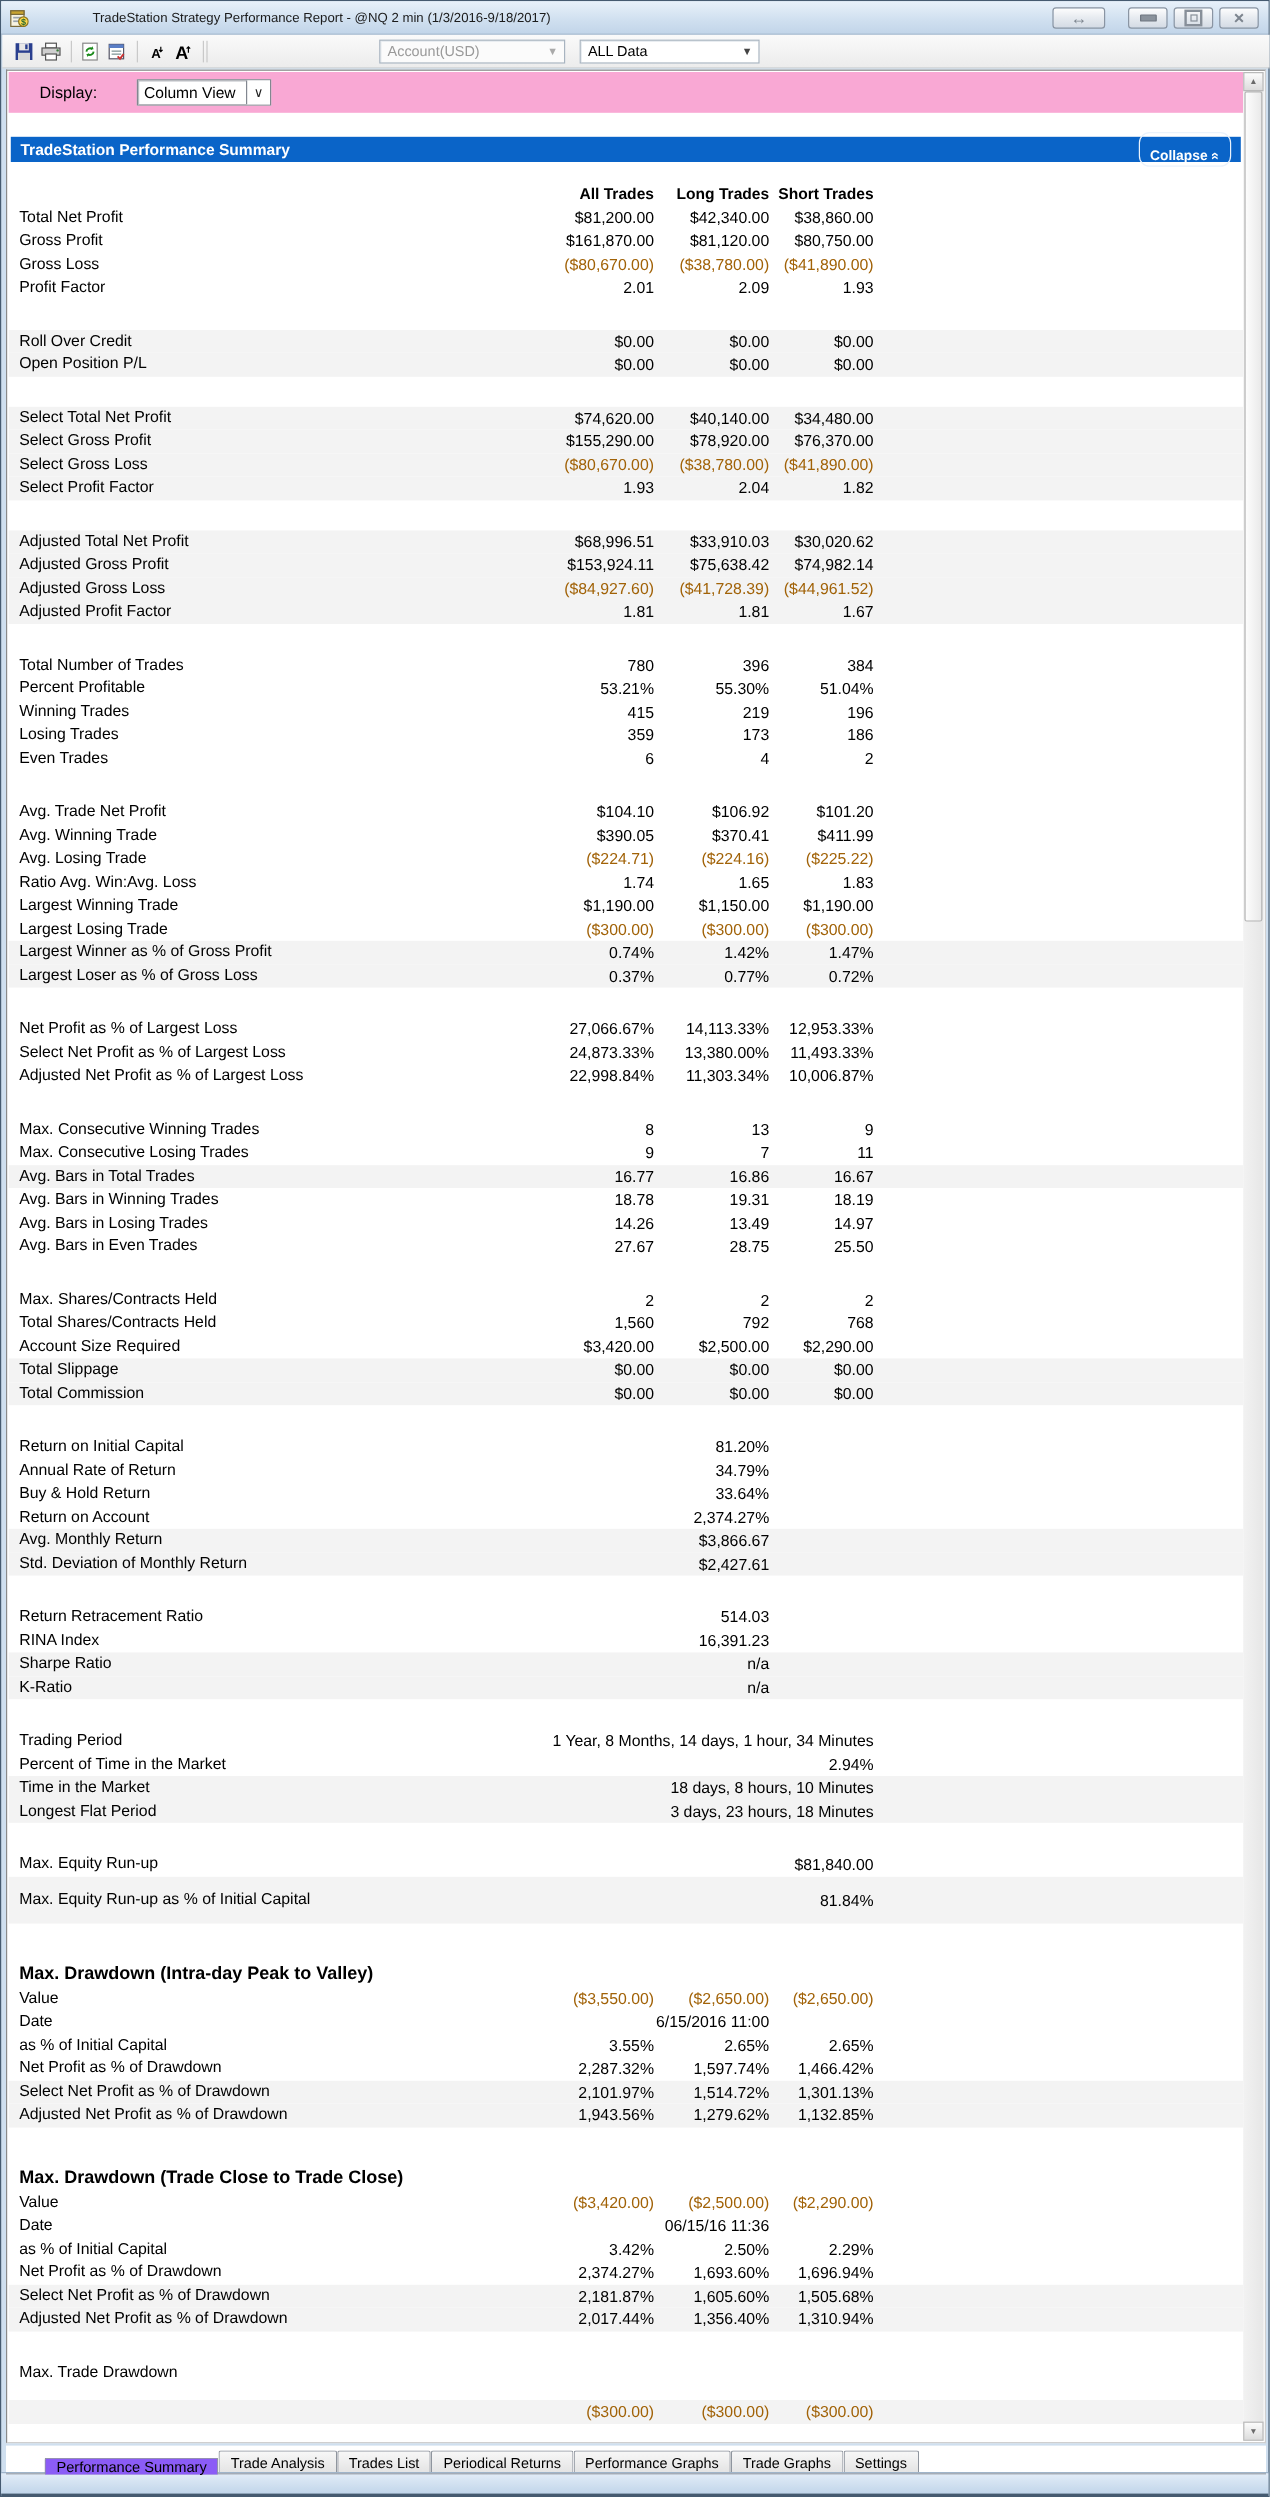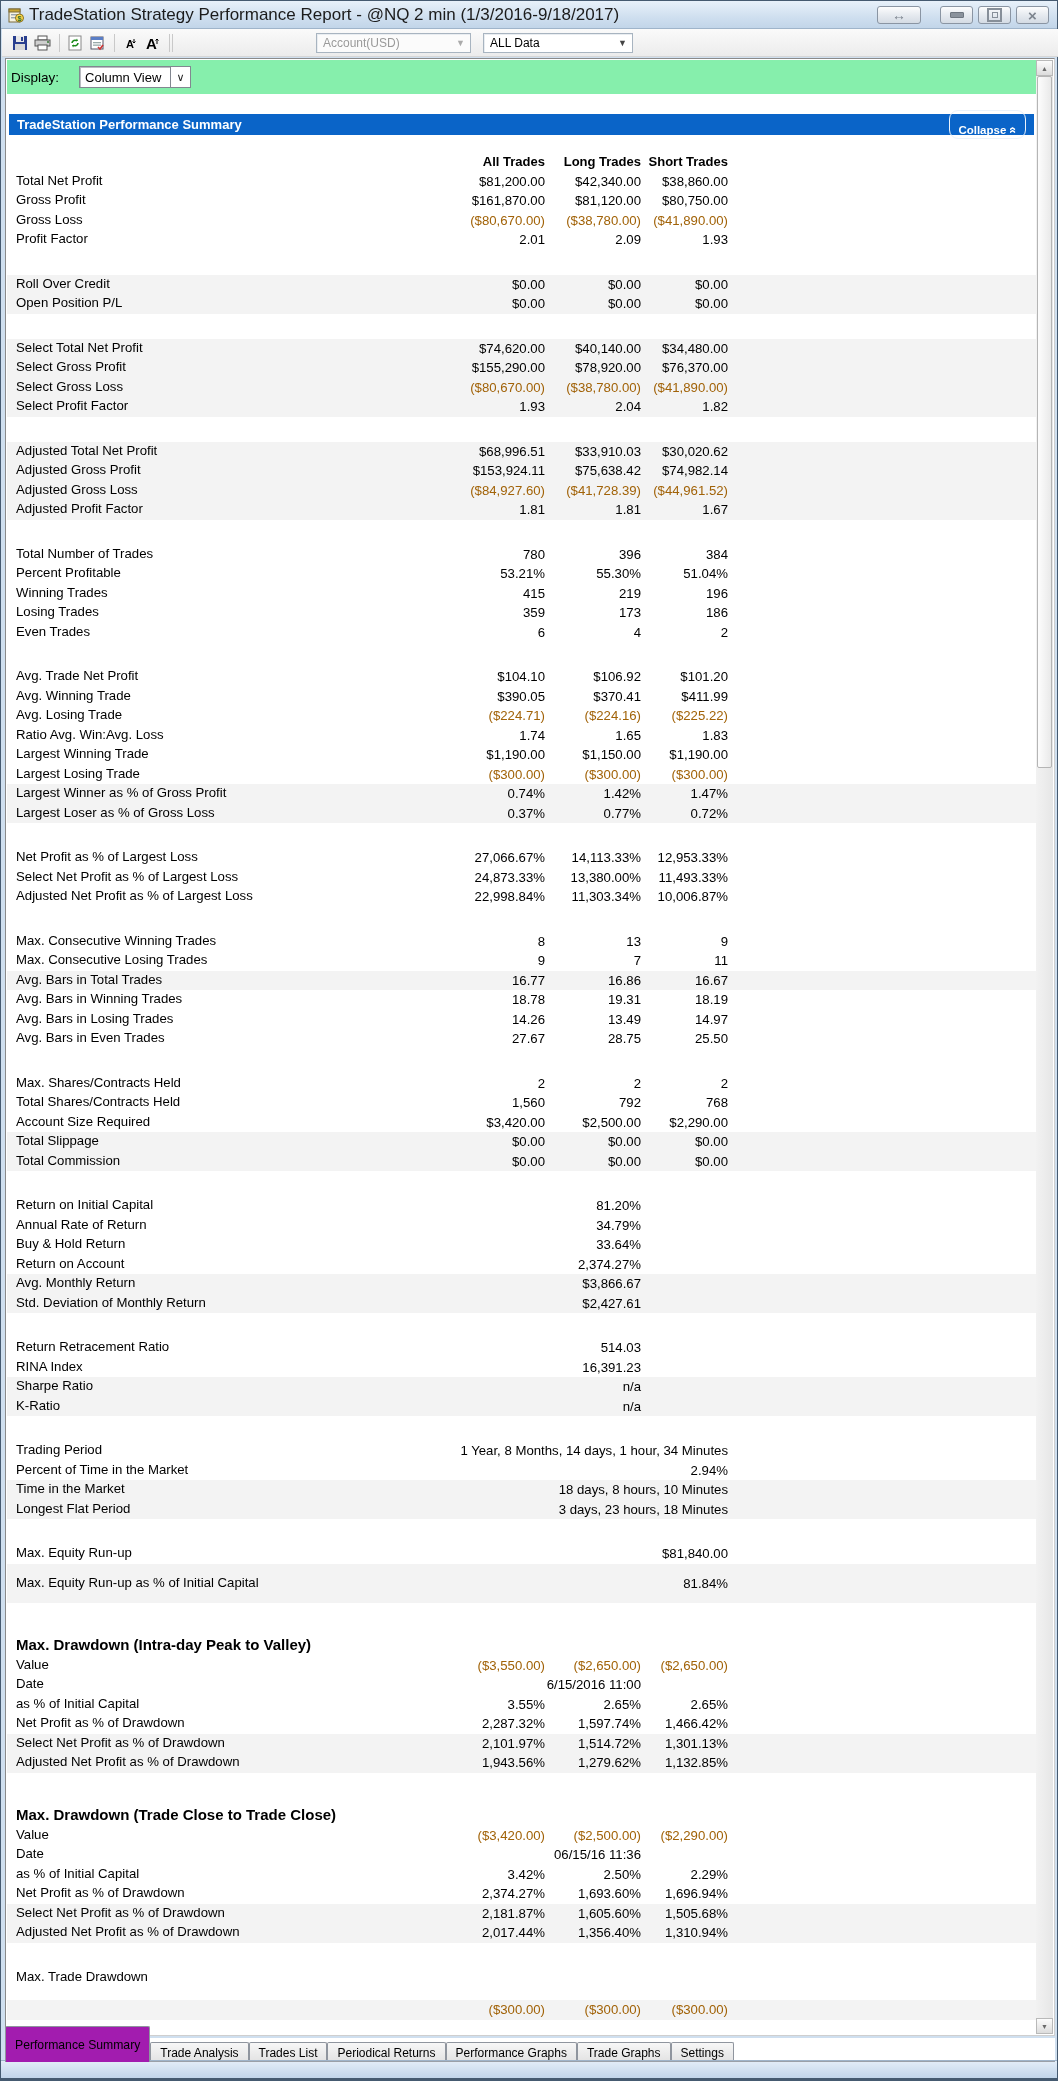--- a/index.html
+++ b/index.html
@@ -2,21 +2,21 @@
 <html><head>
 <meta charset="utf-8">
 <style>
   html,body{margin:0;padding:0;}
   body{width:1058px;height:2081px;position:relative;font-family:"Liberation Sans",sans-serif;background:#cfdfef;overflow:hidden;}
   .window{position:absolute;inset:0;border:1px solid #455a70;background:#cfdfef;box-sizing:border-box;}
 
   
   .titlebar{position:absolute;left:0;top:0;right:0;height:28px;background:linear-gradient(#e8f1fa,#cfdfef 60%,#c2d5e9);border-bottom:1px solid #9fb4ca;display:flex;align-items:center;padding-left:7px;box-sizing:border-box;}
   .titlebar-icon{width:16px;height:16px;margin-right:5px;flex:0 0 auto;}
-  .title-text{font-size:17px;color:#1b1b1b;white-space:nowrap;}
+  .title-text{font-size:11px;color:#1b1b1b;white-space:nowrap;margin-left:48px;}
   .titlebar-buttons{position:absolute;right:8px;top:5px;display:flex;align-items:center;}
   .tbtn{height:18px;border:1px solid #8a95a3;border-radius:3px;background:linear-gradient(#fdfdfd,#e8ecf1 45%,#d4dbe4);display:flex;align-items:center;justify-content:center;color:#5d6670;font-size:12px;box-sizing:border-box;}
   .tbtn.resize{width:44px;margin-right:14px;}
   .tbtn.group{width:33px;margin-left:5px;}
   .glyph-min{width:12px;height:4px;background:#8a929c;border:1px solid #6e7680;border-radius:1px;}
   .glyph-max{width:11px;height:10px;border:2px solid #878f99;display:flex;align-items:center;justify-content:center;}
   .glyph-max i{display:block;width:4px;height:4px;border:1.5px solid #878f99;}
   .glyph-close{font-size:15px;font-weight:bold;color:#7d858f;line-height:1;}
   .glyph-resize{font-size:14px;font-weight:bold;color:#7d858f;line-height:1;}
 
@@ -36,21 +36,21 @@
   .viewport{position:absolute;left:1px;top:1px;right:18px;bottom:1px;background:#fff;overflow:hidden;}
 
   
   .vscroll{position:absolute;top:1px;right:1px;bottom:1px;width:17px;background:linear-gradient(90deg,#f2f2f2,#e6e6e6);}
   .vs-btn{position:absolute;left:0;width:17px;height:16px;background:linear-gradient(#fcfcfc,#dcdcdc);border:1px solid #b9b9b9;box-sizing:border-box;color:#6a6a6a;font-size:7px;display:flex;align-items:center;justify-content:center;}
   .vs-up{top:0;}
   .vs-down{bottom:0;}
   .vs-thumb{position:absolute;left:1px;width:15px;top:16px;height:692px;background:linear-gradient(90deg,#fdfdfd,#e9e9e9);border:1px solid #b5b5b5;border-radius:2px;box-sizing:border-box;}
 
   
-  .display-row{height:34px;display:flex;align-items:center;padding-left:4px;font-size:13.5px;background:#86efac;}
+  .display-row{height:34px;display:flex;align-items:center;padding-left:26px;font-size:13.5px;background:#f9a8d4;gap:13px;}
   .display-combo{width:112px;height:22px;border:1px solid #828790;box-shadow:inset 1px 1px 0 #b9bcc2;display:flex;align-items:center;padding-left:5px;font-size:13px;box-sizing:border-box;position:relative;margin-left:20px;background:#fff;}
   .display-combo .dbtn{position:absolute;right:0;top:0;width:19px;height:20px;border-left:1px solid #828790;background:#fff;display:flex;align-items:center;justify-content:center;font-size:11px;color:#222;}
 
   
   .summary-header{margin:20px 2px 0 2px;height:21px;background:#0a64c8;color:#fff;display:flex;align-items:center;padding:0 8px;font-size:13px;font-weight:bold;justify-content:space-between;}
   .collapse-btn{display:flex;align-items:center;font-size:11.5px;font-weight:bold;border:1.5px solid #eaf2fb;border-radius:9px;padding:11px 8px 1px 8px;height:15px;color:#fff;}
   .collapse-btn .chev{display:inline-block;transform:rotate(90deg);margin-left:4px;font-size:12px;}
 
   
   .table{margin-top:17px;font-size:13.2px;color:#000;}
@@ -65,21 +65,21 @@
   .span-full{grid-column:2/5;}
   .col-head{font-weight:bold;font-size:13px;}
   .section{margin-bottom:25px;}
   .section.with-header{margin-top:31px;}
   .section-header{font-size:15px;font-weight:bold;padding-left:9px;height:22px;display:flex;align-items:center;}
   .spacer{height:13px;}
 
   
   .tabbar{position:absolute;left:4px;top:2037px;width:1050px;height:24px;display:flex;align-items:flex-end;background:#fff;}
   .tab{height:20px;display:flex;align-items:center;padding:0 9px;font-size:12px;border:1px solid #8f959e;border-bottom:none;background:linear-gradient(#f7f7f7,#e2e2e2);margin-right:0;border-radius:2px 2px 0 0;box-sizing:border-box;white-space:nowrap;}
-  .tab.active{height:36px;background:#a21caf;font-size:12.2px;z-index:2;border-radius:2px 2px 0 0;}
+  .tab.active{height:14px;background:#8b5cf6;font-size:12.2px;z-index:2;border-radius:2px 2px 0 0;margin-left:32px;}
   .tab-underline{position:absolute;left:0;right:0;bottom:0;height:1px;background:#9aa0a8;z-index:1;}
 
   .bottom-frame{position:absolute;left:0;right:0;bottom:0;height:19px;background:linear-gradient(#e3edf8,#bdd2e8);border-top:1px solid #9fb4ca;}
   .bottom-frame:after{content:"";position:absolute;left:0;right:0;bottom:0;height:2px;background:#455a70;}
 </style>
 </head>
 <body>
 
 <div class="window">
 

